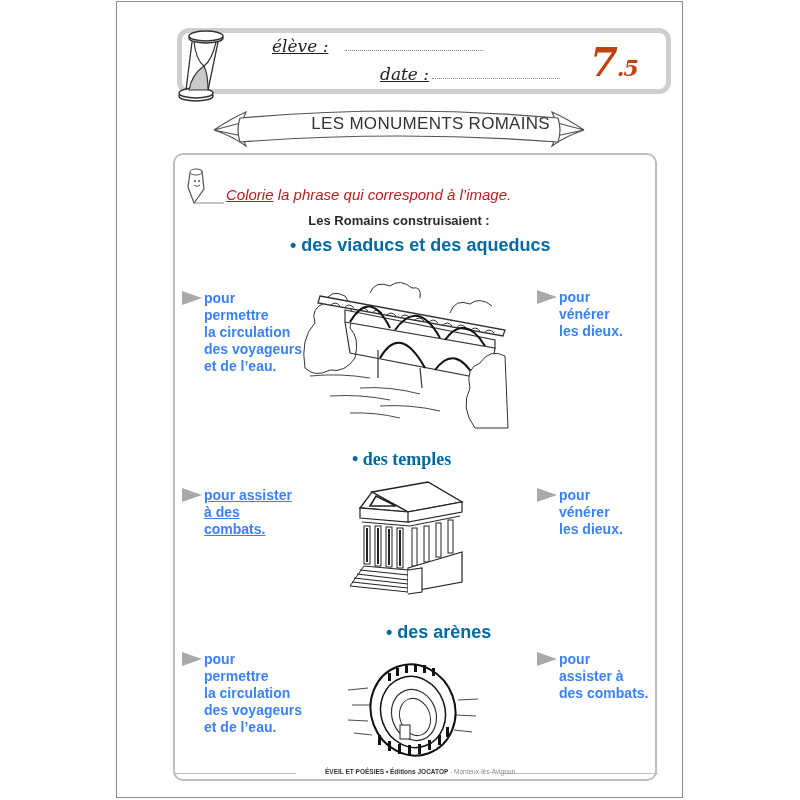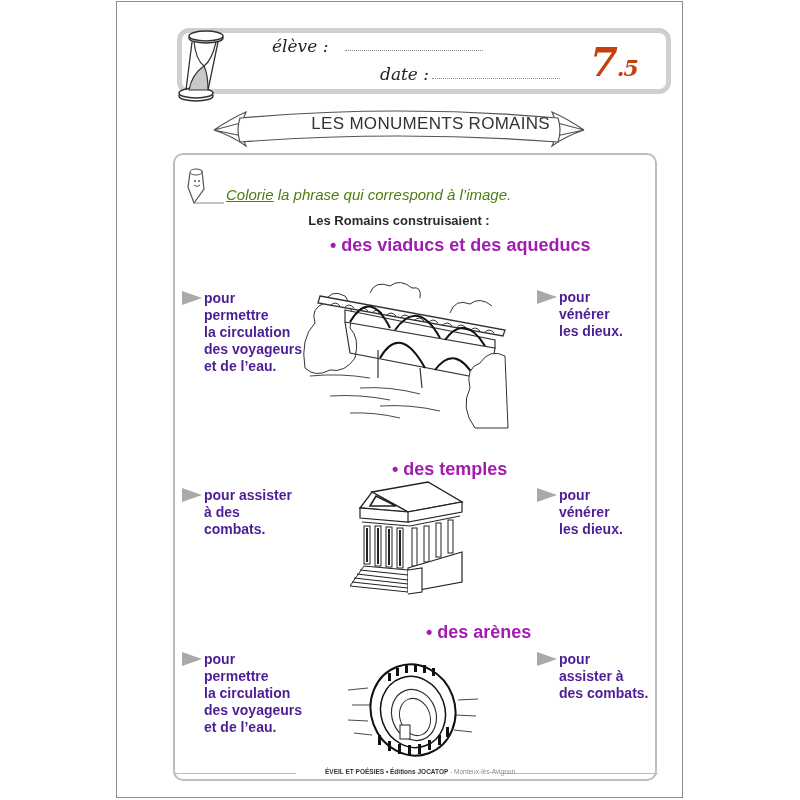--- a/index.html
+++ b/index.html
@@ -2,39 +2,39 @@
 <html><head>
 <meta charset="utf-8">
 <style>
   html, body { margin:0; padding:0; background:#ffffff; }
   body { width:800px; height:800px; position:relative; overflow:hidden; font-family:"Liberation Sans", sans-serif; color:#1e1e1e; }
   .page { position:absolute; left:116px; top:1px; width:567px; height:797px; border:1px solid #8c8c8c; box-sizing:border-box; background:#fff; }
 
   
   .header-box { position:absolute; left:177px; top:28px; width:494px; height:66px; border:5px solid #cfcfcf; border-radius:12px; box-sizing:border-box; background:#fff; }
   .hourglass { position:absolute; left:178px; top:30px; width:48px; height:76px; }
-  .field-label { position:absolute; font-family:"DejaVu Serif", serif; font-style:italic; font-size:17px; color:#222; }
+  .field-label { position:absolute; font-family:"DejaVu Serif", serif; font-style:italic; font-size:17px; color:#222;text-decoration:underline; }
   .dots { position:absolute; border-bottom:1px dotted #888; height:0; }
   .sheet-num { position:absolute; left:590px; top:38px; font-family:"DejaVu Serif", serif; font-style:italic; font-weight:bold; font-size:40px; color:#c2410c; letter-spacing:-1px; }
   .sheet-num .sub { font-size:22px; }
 
   
   .banner { position:absolute; left:212px; top:108px; width:374px; height:44px; }
   .banner-title { position:absolute; left:250px; top:114px; width:300px; text-align:right; font-size:17px; color:#333; letter-spacing:0.3px; }
 
   
   .frame { position:absolute; left:173px; top:153px; width:484px; height:628px; border:2px solid #bdbdbd; border-radius:10px; box-sizing:border-box; }
 
   .pencil { position:absolute; left:182px; top:165px; width:44px; height:42px; }
-  .instruction { position:absolute; left:226px; top:186px; font-size:15px; font-style:italic; color:#4d7c0f; }
+  .instruction { position:absolute; left:226px; top:186px; font-size:15px; font-style:italic; color:#b91c1c; }
   .instruction .verb { text-decoration:underline; }
   .intro { position:absolute; left:0; width:768px; top:213px; text-align:center; font-size:13px; font-weight:bold; color:#2a2a2a; padding-left:30px; box-sizing:border-box; }
-  .section-title { position:absolute; font-size:18px; font-weight:bold; color:#a21caf;margin-left:40px; }
-
-  .option { position:absolute; font-size:14px; font-weight:bold; line-height:17px; color:#4c1d95; }
+  .section-title { position:absolute; font-size:18px; font-weight:bold; color:#0369a1; }
+
+  .option { position:absolute; font-size:14px; font-weight:bold; line-height:17px; color:#3b82f6; }
   .option .arrow { position:absolute; left:-22px; top:1px; width:0; height:0; border-top:7px solid transparent; border-bottom:7px solid transparent; border-left:20px solid #a9a9a9; }
   .option .text { white-space:pre-line; display:block; }
 
   .illus { position:absolute; }
 
   .footer { position:absolute; left:300px; top:768px; width:240px; text-align:center; font-size:6.5px; color:#333; }
   .footer b { font-weight:bold; }
   .footer .light { color:#888; }
   .footer-line { position:absolute; top:773px; height:1px; background:#bdbdbd; }
 </style>
@@ -123,22 +123,22 @@
     <path d="M10 98 Q40 95 70 100"></path>
       <path d="M60 110 Q90 108 120 116"></path>
       <path d="M30 118 Q60 116 90 122"></path>
     <path d="M80 128 Q110 126 140 133"></path>
       <path d="M50 135 Q75 134 100 140"></path>
   </g>
 
   <path d="M175 150 Q160 130 170 110 Q165 90 180 85 Q190 70 205 78 L208 150 Z" fill="#fff" stroke="#333" stroke-width="1"></path>
 </svg>
 
-<div class="section-title" style="left:352px; top:459px;">• des temples</div>
-<div class="option" style="left:204px; top:487px;">
+<div class="section-title" style="left:352px; top:449px;font-family:Liberation Serif, serif;">• des temples</div>
+<div class="option" style="left:204px; top:487px;text-decoration:underline;">
     <span class="arrow"></span>
     <span class="text">pour assister
 à des
 combats.</span>
   </div>
 <div class="option" style="left:559px; top:487px;">
     <span class="arrow"></span>
     <span class="text">pour
 vénérer
 les dieux.</span>

